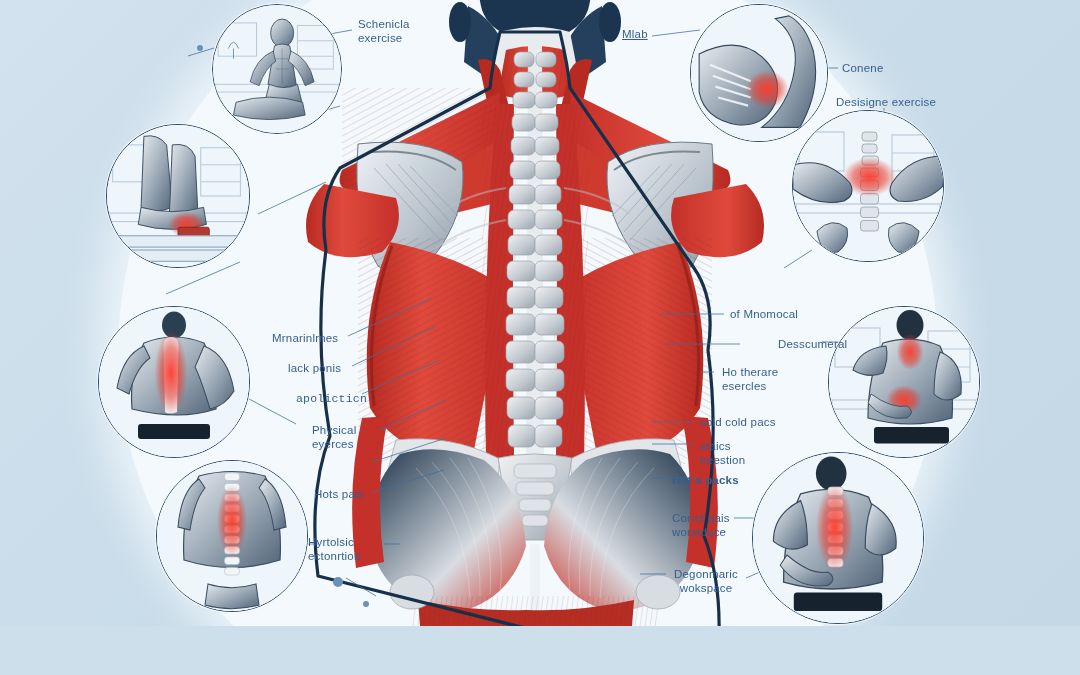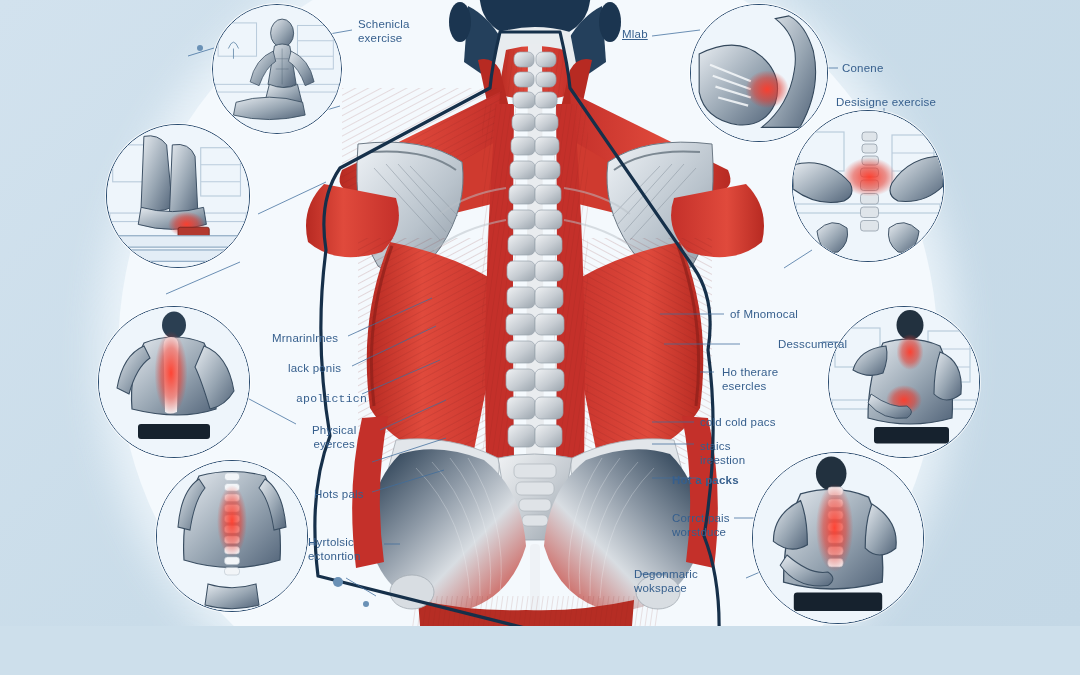--- a/index.html
+++ b/index.html
@@ -537,32 +537,32 @@
 
   <div id="label-layer">
       <div class="label" style="left: 358px; top: 18px;">Schenicla
 exercise</div>
       <div class="label" style="left: 622px; top: 28px; text-decoration: underline;">Mlab</div>
       <div class="label" style="left: 842px; top: 62px;">Conene</div>
       <div class="label" style="left: 836px; top: 96px;">Desisigne exercise</div>
       <div class="label" style="left: 272px; top: 332px;">Mrnarinlrnes</div>
       <div class="label" style="left: 288px; top: 362px;">lack ponis</div>
       <div class="label" style="left: 296px; top: 392px; font-family: Liberation Mono, monospace;">apolicticn</div>
-      <div class="label" style="left: 312px; top: 424px; text-align: center;">Physical
+      <div class="label" style="left: 312px; top: 424px;">Physical
 eyerces</div>
       <div class="label" style="left: 306px; top: 488px; padding-left: 8px;">Hots pals</div>
       <div class="label" style="left: 308px; top: 536px;">Hyrtolsic
 ectonrtion</div>
       <div class="label" style="left: 730px; top: 308px; text-align: right;">of Mnomocal</div>
       <div class="label" style="left: 746px; top: 338px; padding-left: 32px;">Desscumeral</div>
       <div class="label" style="left: 722px; top: 366px;">Ho therare
 esercles</div>
       <div class="label" style="left: 700px; top: 416px;">cold cold pacs</div>
       <div class="label" style="left: 700px; top: 440px;">staics
 ireestion</div>
       <div class="label" style="left: 672px; top: 474px; font-weight: bold;">Hot a packs</div>
       <div class="label" style="left: 672px; top: 512px;">Corrct pais
 worstduce</div>
-      <div class="label" style="left: 634px; top: 568px;">Degonmaric
+      <div class="label" style="left: 674px; top: 568px; text-align: center;">Degonmaric
 wokspace</div>
     </div>
 
 </div>
 
 </body></html>

